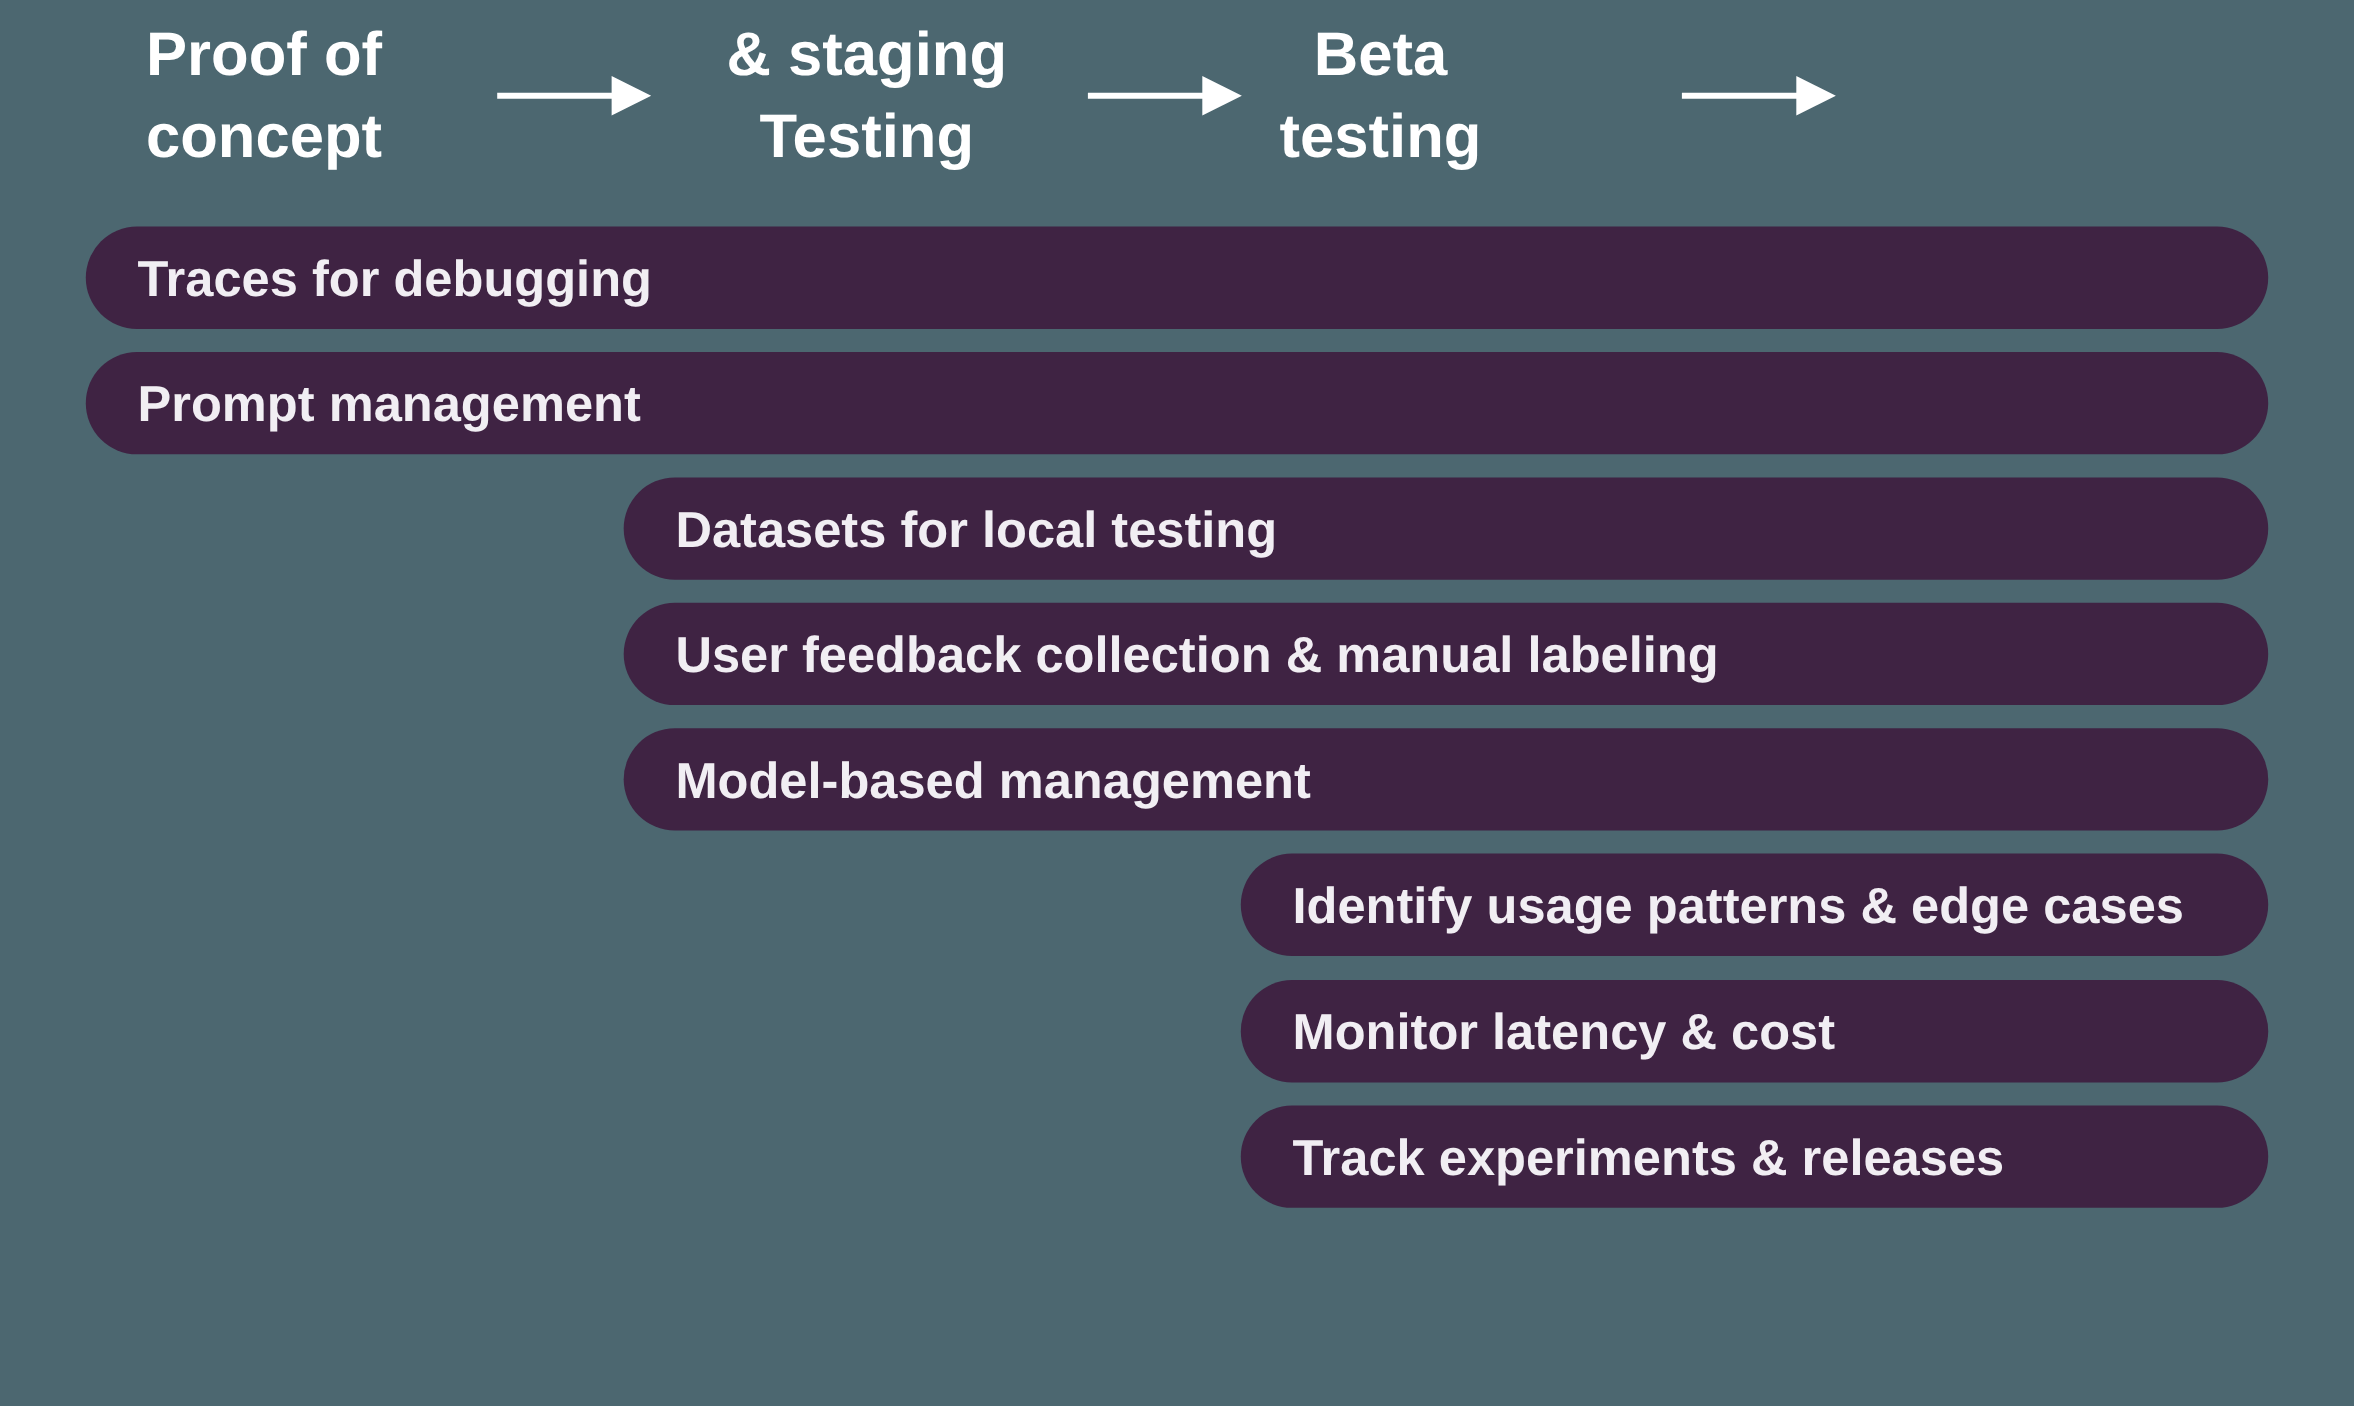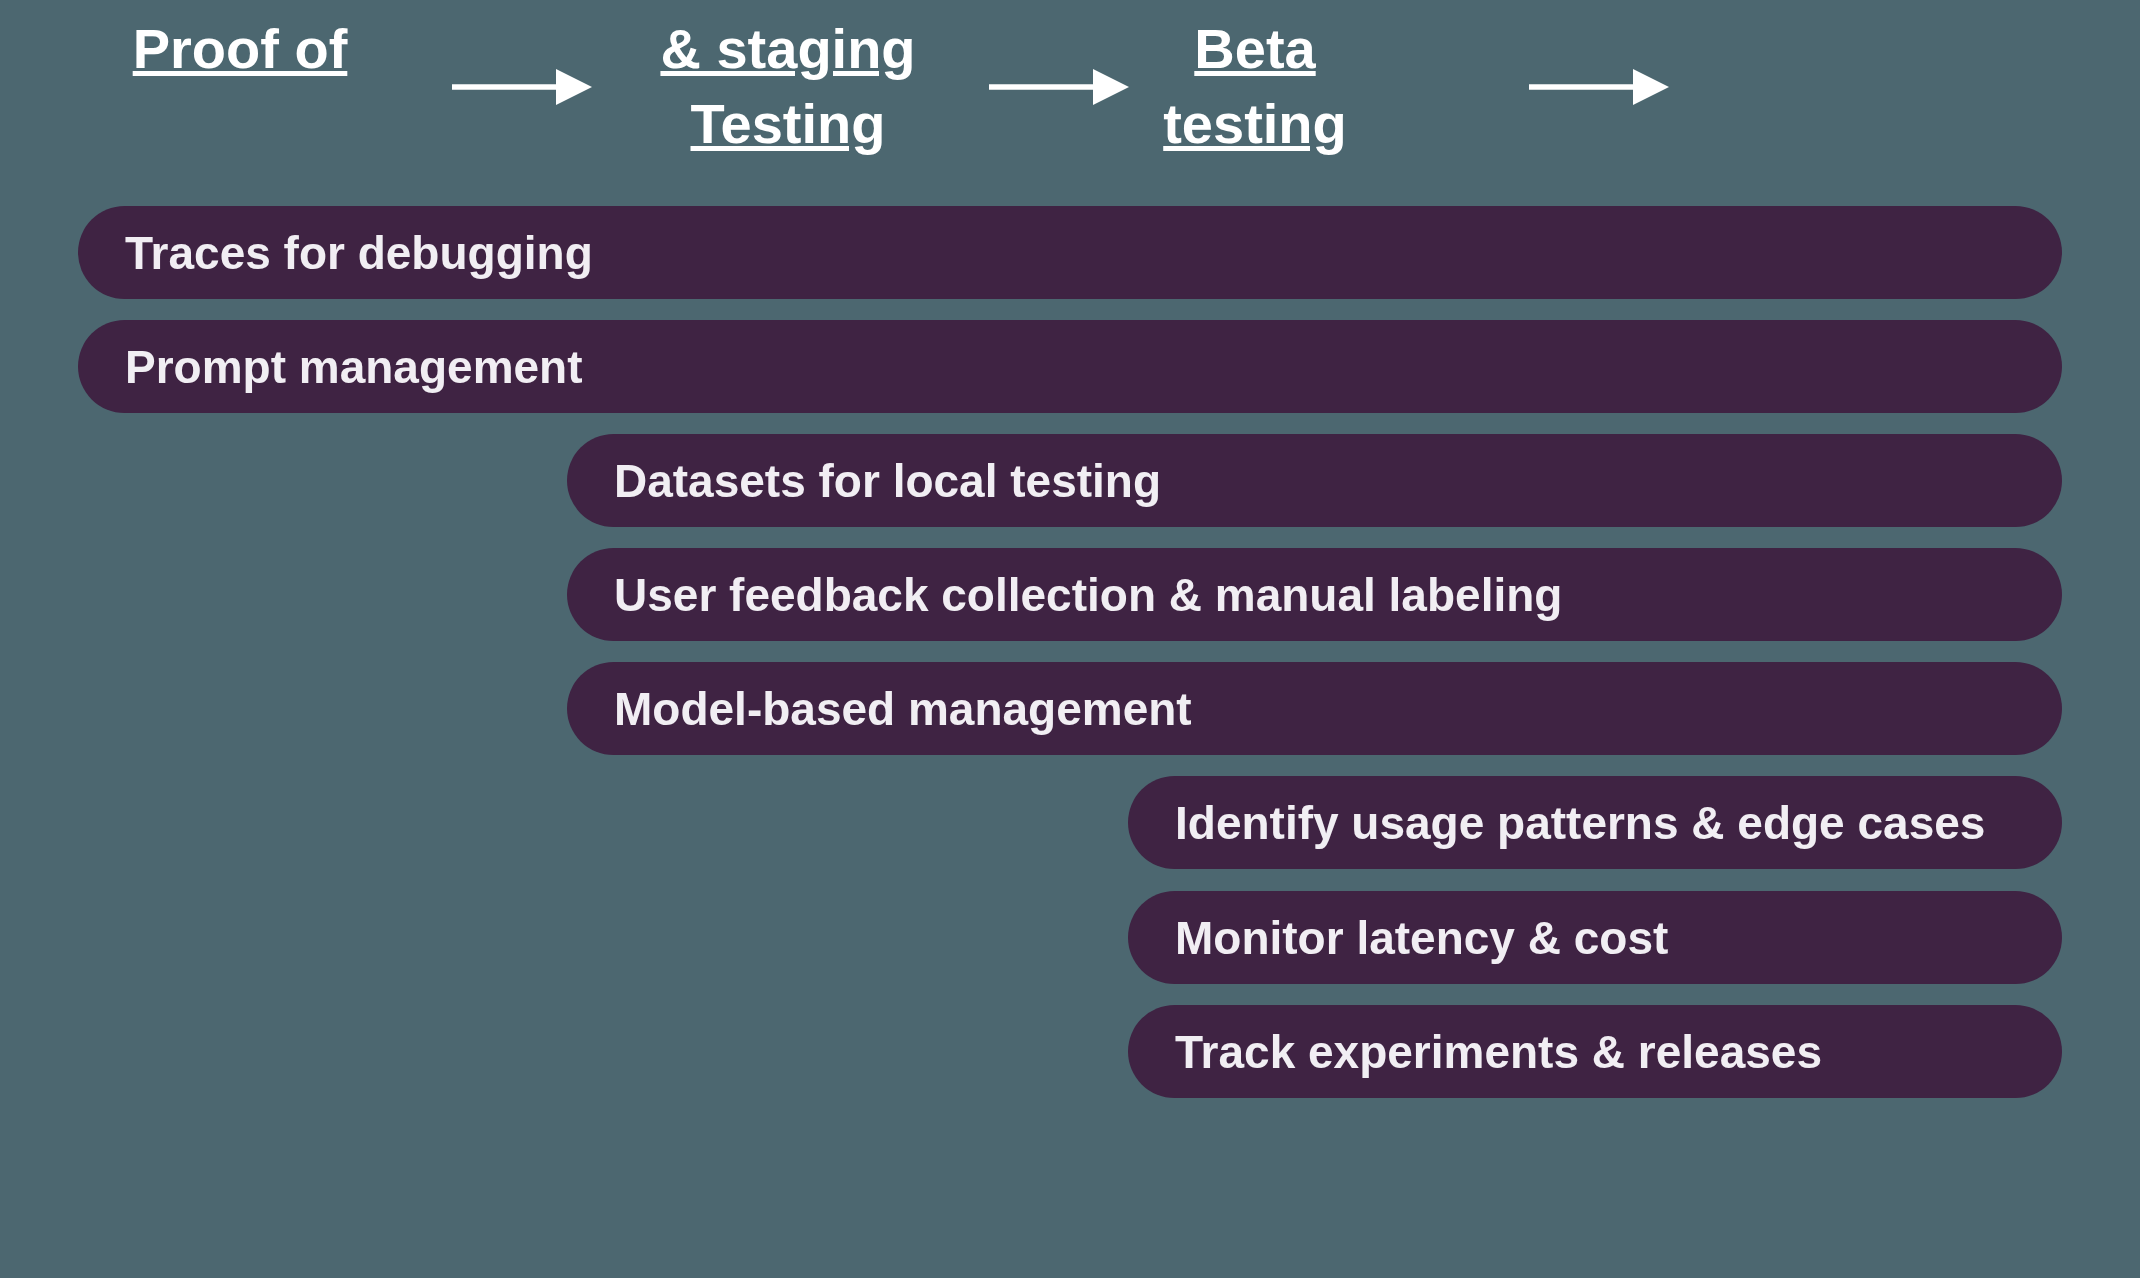--- a/index.html
+++ b/index.html
@@ -17,21 +17,20 @@
   .stage-header {
     position: absolute;
     top: 11px;
     transform: translateX(-50%);
     text-align: center;
     color: var(--stage-text, #FFFFFF);
     font-size: 56px;
     line-height: 75px;
     font-weight: 700;
     white-space: nowrap;
-    text-decoration: underline;
   }
   .stage-line { display: block; }
   .stage-arrow {
     position: absolute;
     top: 65px;
     width: 144px;
     height: 44px;
   }
   .bar {
     position: absolute;
@@ -50,20 +49,21 @@
   .bar.centered { justify-content: center; }
   .bar.centered .bar-label { padding-left: 0; }
 </style>
 </head>
 <body>
 
 <div class="canvas">
 
   <div class="stage-header" style="left:240px">
     <span class="stage-line">Proof of</span>
+    <span class="stage-line">concept</span>
   </div>
   <div class="stage-header" style="left:788px">
     <span class="stage-line">&amp; staging</span>
     <span class="stage-line">Testing</span>
   </div>
   <div class="stage-header" style="left:1255px">
     <span class="stage-line">Beta</span>
     <span class="stage-line">testing</span>
   </div>
 

